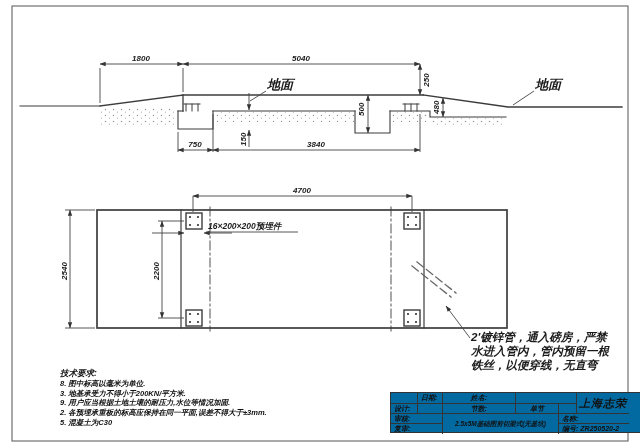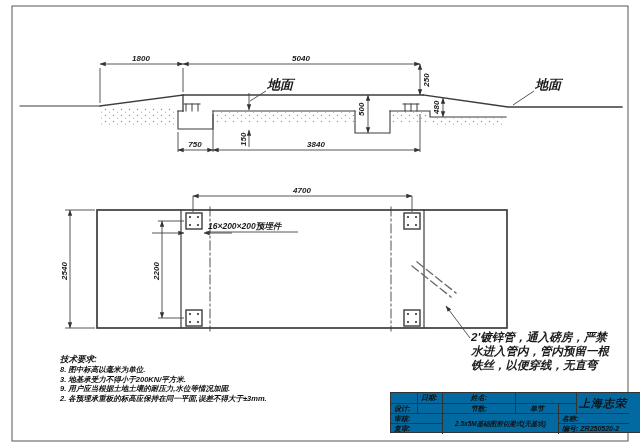--- a/index.html
+++ b/index.html
@@ -4,21 +4,21 @@
 <style>
   html,body{margin:0;padding:0;background:#fff;}
   .sheet{position:relative;width:640px;height:447px;background:#ffffff;overflow:hidden;
          font-family:"Liberation Sans",sans-serif;font-style:italic;}
   svg text{font-family:"Liberation Sans",sans-serif;fill:#1a1a1a;}
   .dim{font-size:8px;font-weight:bold;}
   .ground-label{font-size:13px;font-weight:bold;}
   .plate-label{font-size:8.5px;font-weight:bold;}
   .pipe-note{font-size:11.5px;font-weight:bold;}
   .tech-notes{position:absolute;left:60px;top:354px;width:280px;color:#111;}
-  .tech-notes .tn-title{font-size:8.5px;font-weight:bold;line-height:11px;}
+  .tech-notes .tn-title{font-size:8.5px;font-weight:bold;line-height:11px;margin-top:14px;}
   .tech-notes .tn-line{font-size:7.5px;font-weight:bold;line-height:9.7px;white-space:pre;}
   .title-block{position:absolute;left:390px;top:392px;width:266px;height:41px;
                border:1px solid #333;box-sizing:border-box;color:#111;background:#0369a1;}
   .tb-cell{position:absolute;box-sizing:border-box;font-size:7px;font-weight:bold;
            overflow:hidden;white-space:nowrap;}
   .tb-cell.br{border-right:1px solid #333;}
   .tb-cell.bb{border-bottom:1px solid #333;}
   .tb-cell.pad{padding-left:3px;}
   .tb-cell.ctr{text-align:center;}
   .tb-company{font-size:11px;font-weight:bold;letter-spacing:1px;
@@ -150,20 +150,21 @@
     <text class="pipe-note" x="471" y="369">铁丝，以便穿线，无直弯</text>
   </svg>
 
   
   <div class="tech-notes">
     <div class="tn-title">技术要求:</div>
     <div class="tn-line">8. 图中标高以毫米为单位.</div>
     <div class="tn-line">3. 地基承受力不得小于200KN/平方米.</div>
     <div class="tn-line">9. 用户应当根据土地土壤的耐压力,水位等情况加固.</div>
     <div class="tn-line">2. 各预埋承重板的标高应保持在同一平面,误差不得大于±3mm.</div>
+    <div class="tn-line">5. 混凝土为C30</div>
   </div>
 
   
   <div class="title-block">
     <div class="tb-cell br bb" style="left:0;top:0;width:27px;height:11px;"></div>
     <div class="tb-cell br bb pad" style="left:27px;top:0;width:25px;height:11px;line-height:10px;">日期:</div>
     <div class="tb-cell br bb ctr" style="left:52px;top:0;width:73px;height:11px;line-height:10px;">姓名:</div>
     <div class="tb-cell br bb" style="left:125px;top:0;width:61px;height:11px;"></div>
     <div class="tb-cell bb tb-company" style="left:186px;top:0;width:52px;height:21px;">上海志荣</div>
 

